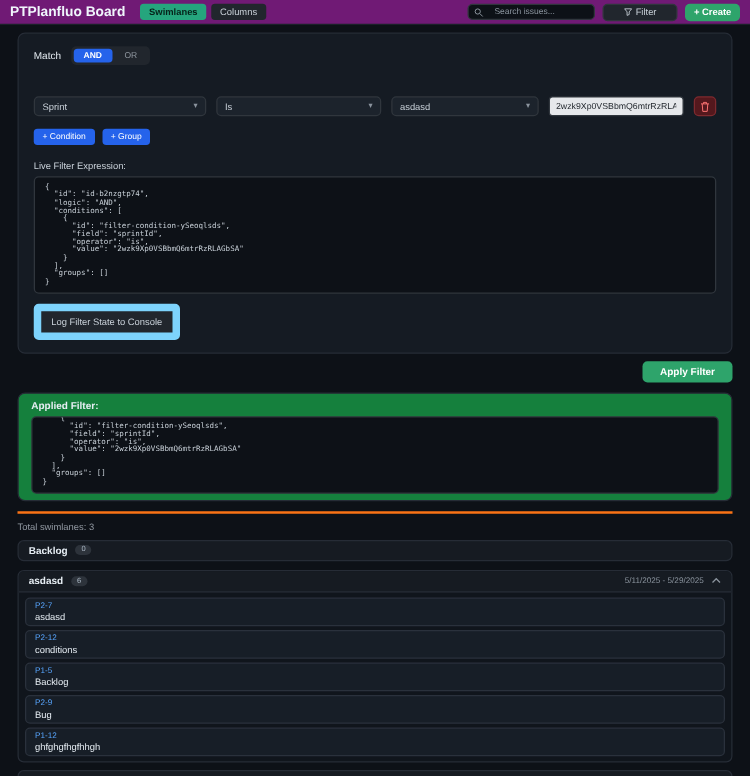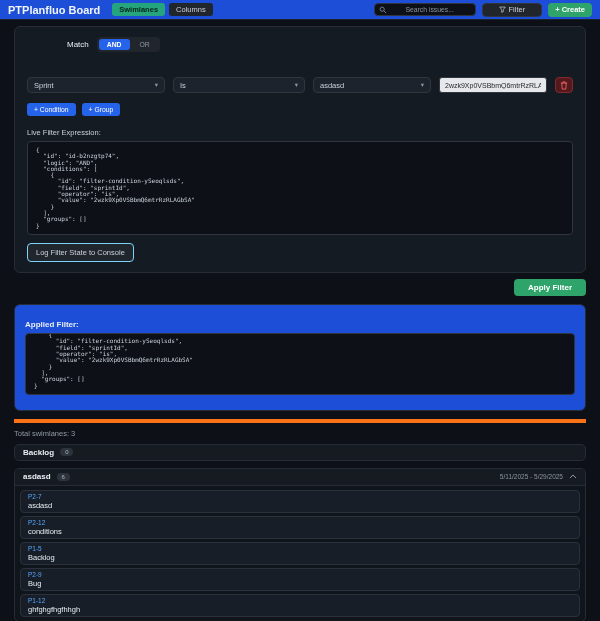--- a/index.html
+++ b/index.html
@@ -5,28 +5,28 @@
   * { box-sizing: border-box; }
   html, body { margin: 0; padding: 0; }
   body {
     width: 600px; height: 621px; overflow: hidden;
     background: #0d1117; color: #c9d1d9;
     font-family: "Liberation Sans", sans-serif;
   }
   
   .topbar {
     height: 20px; display: flex; align-items: center; gap: 6px;
-    padding: 0 8px; background: #1d4ed8; border-bottom: 1px solid #1b2129;
+    padding: 0 8px; background: #701a75; border-bottom: 1px solid #1b2129;
   }
   .app-title { font-size: 11px; font-weight: bold; color: #f0f6fc; white-space: nowrap; }
   .tabs { display: flex; gap: 4px; margin-left: 6px; }
   .tab { font-size: 7.5px; padding: 2px 7px; border-radius: 3px; background: #21262d; color: #c9d1d9; cursor: pointer; }
   .tab.active { background: #25a57d; color: #06231a; font-weight: bold; }
   .search-box {
-    margin-left: auto; width: 102px; height: 13px; display: flex; align-items: center; gap: 17px;
+    margin-left: auto; width: 102px; height: 13px; display: flex; align-items: center; gap: 7px;
     background: #0d1117; border: 1px solid #30363d; border-radius: 4px; padding: 0 4px;
   }
   .search-box input {
     flex: 1; min-width: 0; background: transparent; border: none; outline: none;
     color: #c9d1d9; font-size: 6.8px; font-family: "Liberation Sans", sans-serif;
   }
   .search-box input::placeholder { color: #8b949e; }
   .btn { border: none; cursor: pointer; font-family: "Liberation Sans", sans-serif; }
   .btn-filter {
     height: 14px; display: flex; align-items: center; gap: 3px; padding: 0 16px;
@@ -36,21 +36,21 @@
   .btn-create {
     height: 14px; padding: 0 7px; background: #2ea46b; border-radius: 4px;
     color: #ffffff; font-size: 7.5px; font-weight: bold; display: flex; align-items: center;
   }
   
   .content { padding: 6px 14px 0; }
   .filter-panel {
     background: #151b23; border: 1px solid #262c36; border-radius: 6px; padding: 10px 12px;
   }
   .match-row { display: flex; align-items: center; gap: 8px; }
-  .match-label { font-size: 8px; color: #e6edf3; margin-left: 40px; }
+  .match-label { font-size: 8px; color: #e6edf3; }
   .segmented { display: inline-flex; gap: 2px; background: #21262d; border-radius: 4px; padding: 2px; }
   .seg-btn { font-size: 6.8px; padding: 2px 8px; border-radius: 3px; background: transparent; color: #9198a1; }
   .seg-btn.active { background: #2563eb; color: #ffffff; font-weight: bold; }
   .cond-row { margin-top: 25px; display: flex; align-items: center; gap: 8px; }
   .select {
     height: 16px; display: flex; align-items: center; justify-content: space-between; gap: 4px;
     background: #1c232c; border: 1px solid #30363d; border-radius: 4px;
     padding: 0 6px; font-size: 7.5px; color: #c9d1d9; cursor: pointer;
   }
   .select .chev { color: #8b949e; font-size: 6.5px; line-height: 1; }
@@ -70,42 +70,42 @@
   .live-label { margin-top: 12px; font-size: 7.5px; color: #c9d1d9; }
   .code-block {
     margin-top: 4px; background: #0d1117; border: 1px solid #30363d; border-radius: 4px;
     padding: 5px 8px; overflow: hidden;
   }
   .code-block pre, .applied-clip pre {
     margin: 0; font-family: "DejaVu Sans Mono", monospace;
     font-size: 6px; line-height: 6.3px; color: #c9d1d9; white-space: pre;
   }
   .btn-log {
-    margin-top: 8px; background: #21262d; border: 1px solid #7dd3fc; border-radius: 4px;
+    margin-top: 8px; background: #21262d; border: 6px solid #7dd3fc; border-radius: 4px;
     color: #c9d1d9; font-size: 7.5px; padding: 4px 8px; text-align: center;
   }
   .apply-row { margin-top: 6px; display: flex; justify-content: flex-end; }
   .btn-apply {
     background: #2ea46b; color: #ffffff; font-size: 8px; font-weight: bold;
     padding: 4px 14px; border-radius: 4px;
   }
   
   .applied-panel {
-    margin-top: 8px; background: #1d4ed8; border: 1px solid #262c36; border-radius: 6px;
-    padding: 15px 10px;
+    margin-top: 8px; background: #15803d; border: 1px solid #262c36; border-radius: 6px;
+    padding: 5px 10px;
   }
   .applied-label { font-size: 8px; color: #e6edf3; font-weight: bold; }
   .applied-clip {
     margin-top: 4px; height: 62px; overflow: hidden;
     display: flex; flex-direction: column; justify-content: flex-end;
     background: #0d1117; border: 1px solid #30363d; border-radius: 4px;
   }
   .applied-clip pre { padding: 0 8px 5px; }
   
-  .total-row { margin-top: 8px; border-top: 4px solid #f97316; padding-top: 6px; font-size: 7.5px; color: #9198a1; }
+  .total-row { margin-top: 8px; border-top: 2px solid #f97316; padding-top: 6px; font-size: 7.5px; color: #9198a1; }
   .lane-bar {
     margin-top: 6px; height: 17px; display: flex; align-items: center; gap: 6px;
     background: #161b22; border: 1px solid #262c36; border-radius: 5px; padding: 0 8px; cursor: pointer;
   }
   .lane-name { font-size: 8px; font-weight: bold; color: #e6edf3; }
   .badge {
     background: #2d333b; color: #adbac7; font-size: 6px; padding: 1px 5px; border-radius: 999px;
   }
   .lane-date { margin-left: auto; font-size: 6.5px; color: #8b949e; }
   .swimlane { margin-top: 7px; background: #10151c; border: 1px solid #262c36; border-radius: 5px; overflow: hidden; }

